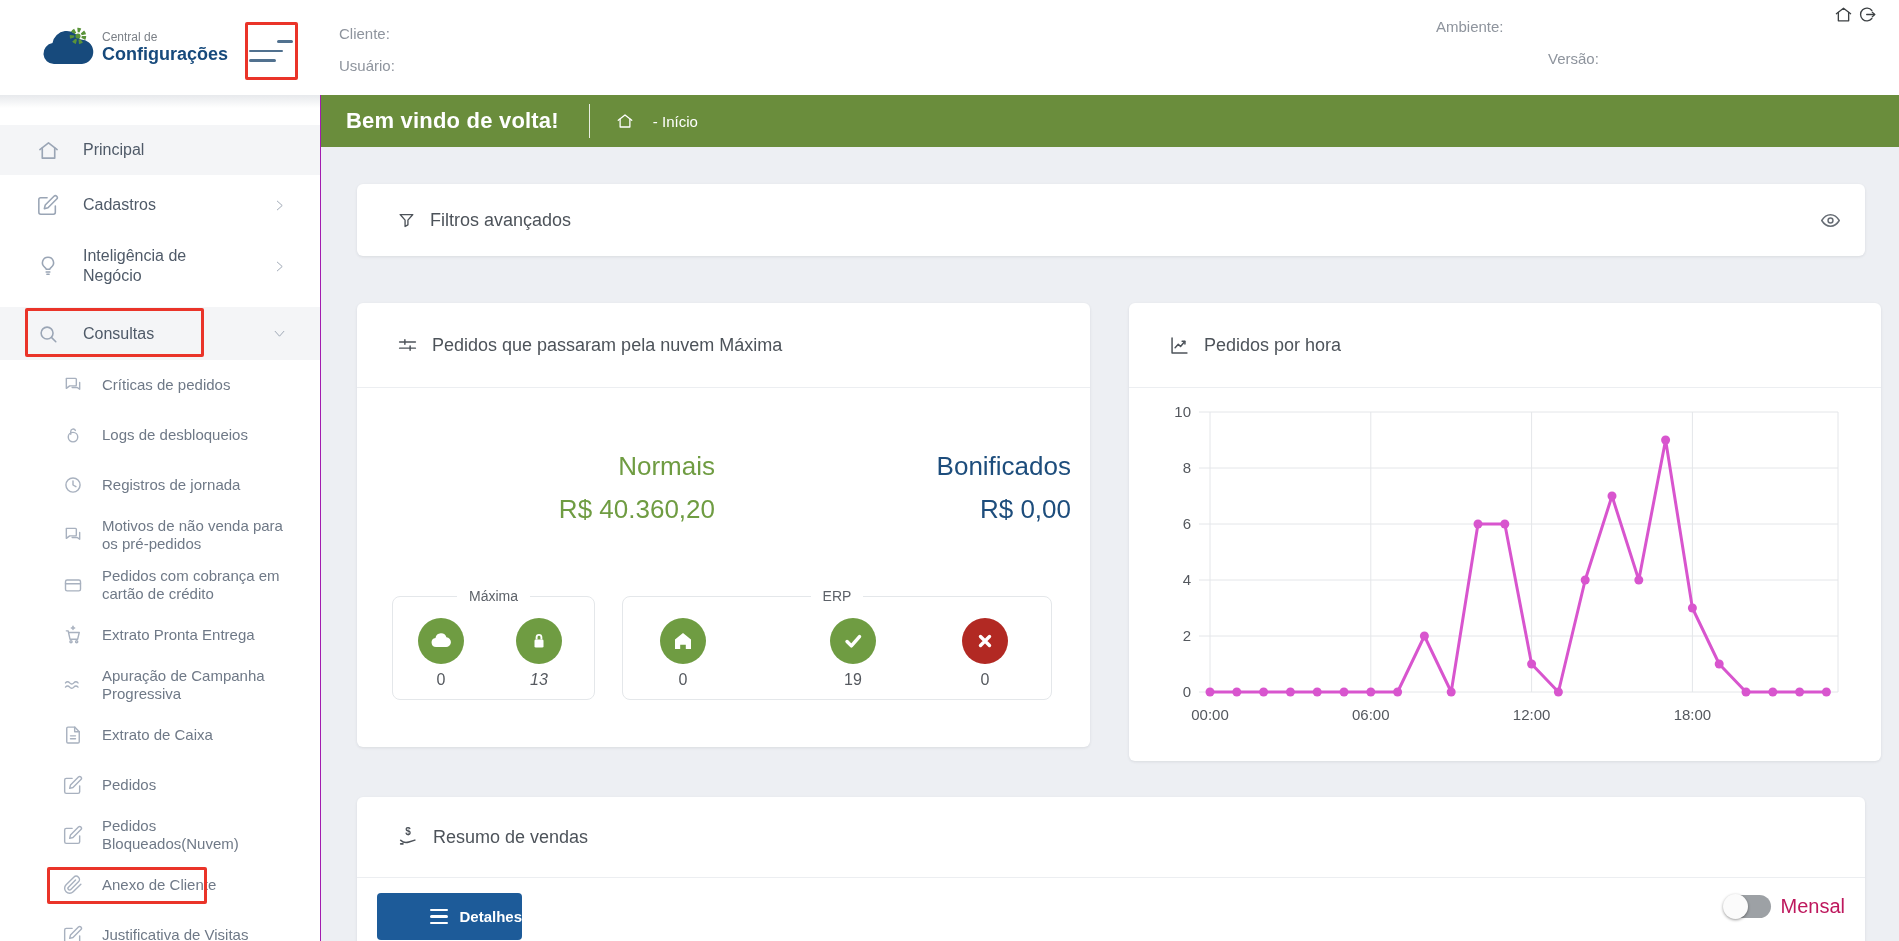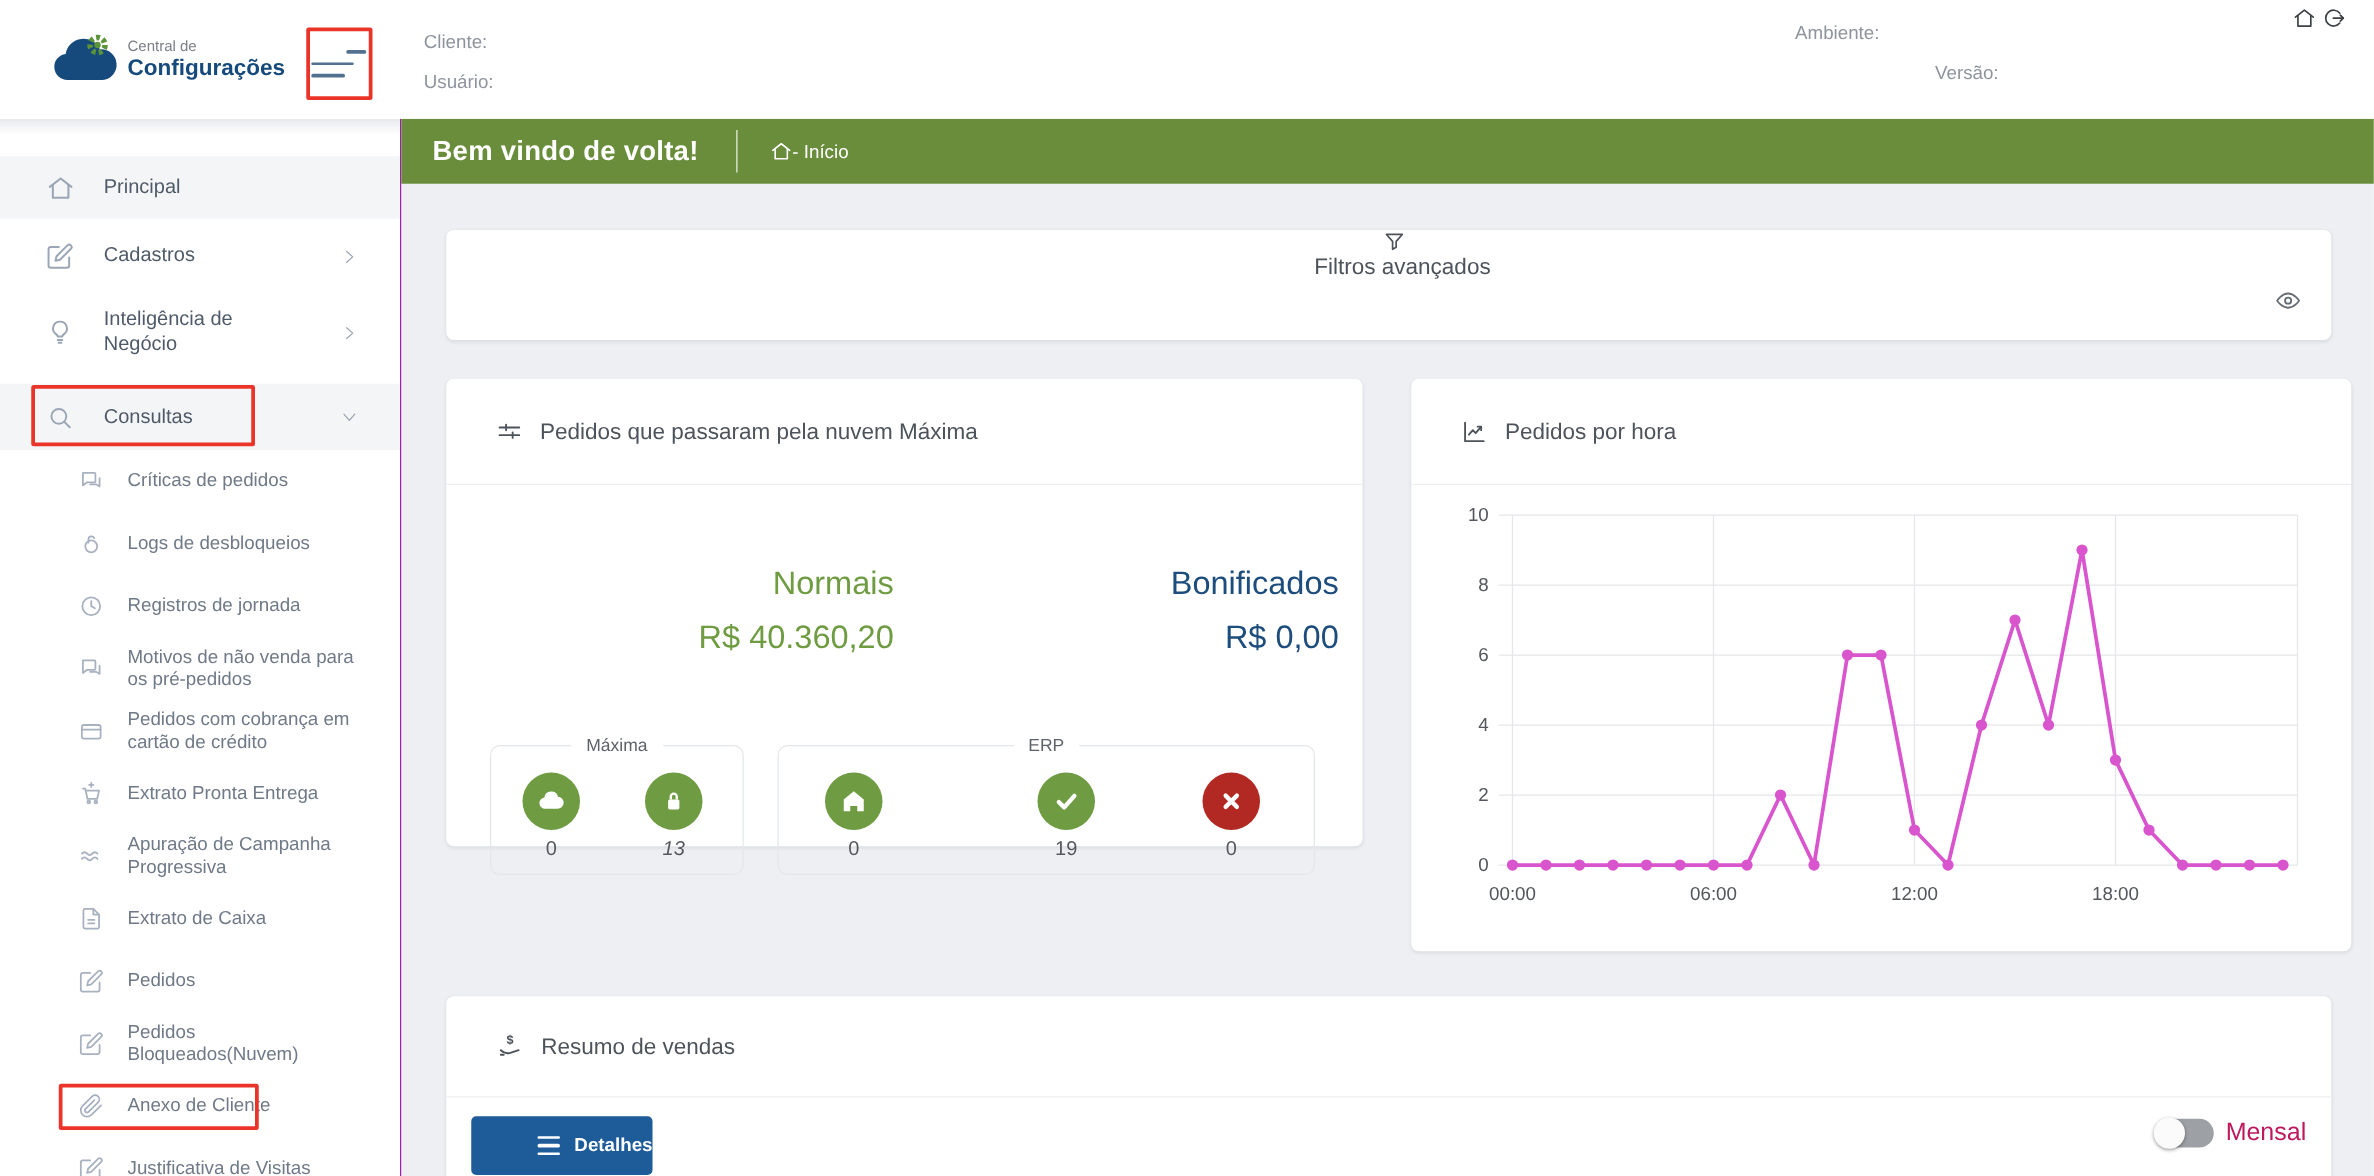--- a/index.html
+++ b/index.html
@@ -28,21 +28,21 @@
   .hdr-icons svg{stroke:#3c4043;}
 
   
   .redbox{position:absolute;border:3px solid var(--annotation-red);border-radius:2px;pointer-events:none;z-index:9;}
 
   
   .banner{position:absolute;left:321px;top:95px;right:0;height:52px;background:var(--banner-green);display:flex;align-items:center;color:#fff;z-index:4;}
   .banner h1{font-size:22px;font-weight:bold;margin-left:25px;letter-spacing:.2px;}
   .banner .vdiv{width:1px;height:34px;background:rgba(255,255,255,.85);margin-left:30px;}
   .banner .bc-home{margin-left:26px;}
-  .banner .bc-text{font-size:15px;text-align:center;}
+  .banner .bc-text{margin-left:19px;font-size:15px;text-align:center;}
 
   
   .sidebar{position:absolute;left:0;top:95px;width:321px;bottom:0;background:#fff;border-right:1px solid #a21caf;z-index:3;overflow:hidden;}
   .sidebar::before{content:"";position:absolute;left:0;top:0;right:0;height:13px;background:linear-gradient(#e7e9ec,rgba(255,255,255,0));}
   .menu{padding-top:30px;}
   .mi{display:flex;align-items:center;min-height:50px;padding:0 34px 0 37px;position:relative;color:#4f5a68;font-size:16px;cursor:pointer;}
   .mi.hl{background:#f4f5f7;}
   .mi .mi-ic{width:24px;margin-right:22px;flex:none;}
   .mi .mi-ic svg{stroke:#9aa5b5;}
   .mi .lbl{line-height:20px;max-width:150px;}
@@ -55,28 +55,28 @@
   .sub .lbl{max-width:185px;}
 
   
   .main{position:absolute;left:321px;top:147px;right:0;bottom:0;background:var(--page-bg);overflow:hidden;z-index:2;}
   .card{position:absolute;background:#fff;border-radius:6px;box-shadow:0 1px 3px rgba(40,50,60,.10);}
   .card-hd{display:flex;align-items:center;height:85px;padding:0 28px 0 40px;border-bottom:1px solid #eceef1;}
   .card-hd .hd-ic{margin-right:14px;display:flex;}
   .card-hd .hd-ic svg{stroke:#4d535a;}
   .card-hd .hd-title{font-size:18px;color:#4d535a;}
 
-  .filters-card{left:36px;top:37px;right:34px;height:88px;display:flex;align-items:center;padding:0 18px 0 40px;flex-direction:column;}
+  .filters-card{left:36px;top:37px;right:34px;height:72px;display:flex;align-items:center;padding:0 18px 0 40px;}
   .filters-card .hd-ic{margin-right:14px;display:flex;}
   .filters-card .hd-ic svg{stroke:#4d535a;}
   .filters-card .hd-title{font-size:18px;color:#4d535a;}
   .eye-btn{margin-left:auto;cursor:pointer;display:flex;padding:6px;}
   .eye-btn svg{stroke:#676d75;}
 
-  .orders-card{left:36px;top:156px;width:733px;height:374px;}
+  .orders-card{left:36px;top:156px;width:733px;height:444px;}
   .val-col{position:absolute;top:148px;width:356px;text-align:right;}
   .val-col.c1{left:2px;} .val-col.c2{left:358px;}
   .val-label{font-size:26px;}
   .val-amount{font-size:26px;margin-top:12px;}
   .val-col.c1 .val-label,.val-col.c1 .val-amount{color:var(--accent-green);}
   .val-col.c2 .val-label,.val-col.c2 .val-amount{color:var(--accent-navy);}
   fieldset.grp{position:absolute;top:258px;border:1px solid #e4e7ea;border-radius:8px;height:112px;margin-top:27px;}
   fieldset.grp legend{margin:0 auto;padding:0 12px;font-size:14px;color:#5d6269;}
   .grp.maxima{left:35px;width:203px;} .grp.erp{left:265px;width:430px;}
   .unit{position:absolute;top:14px;transform:translateX(-50%);text-align:center;}

